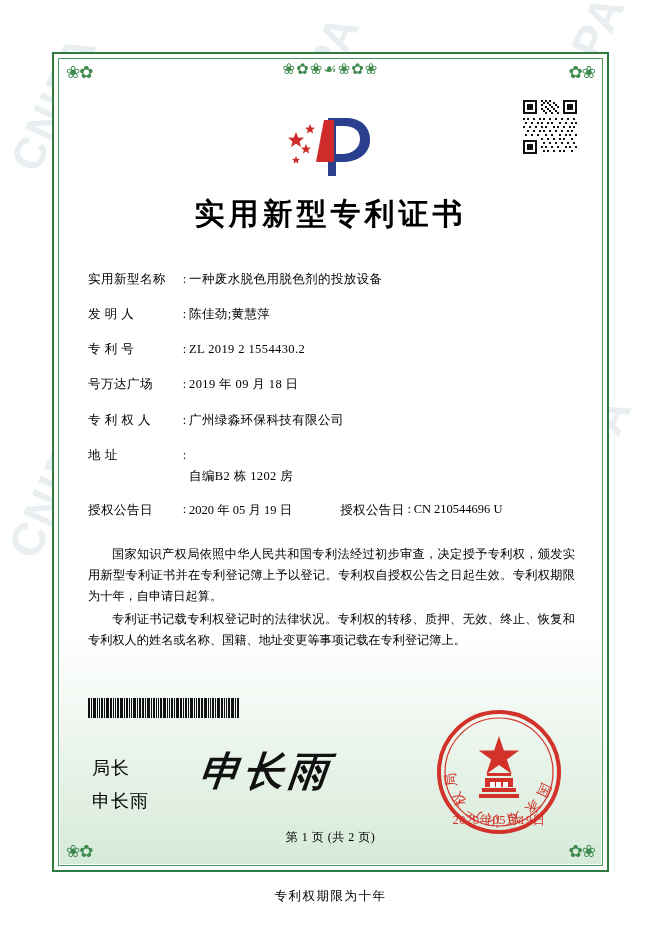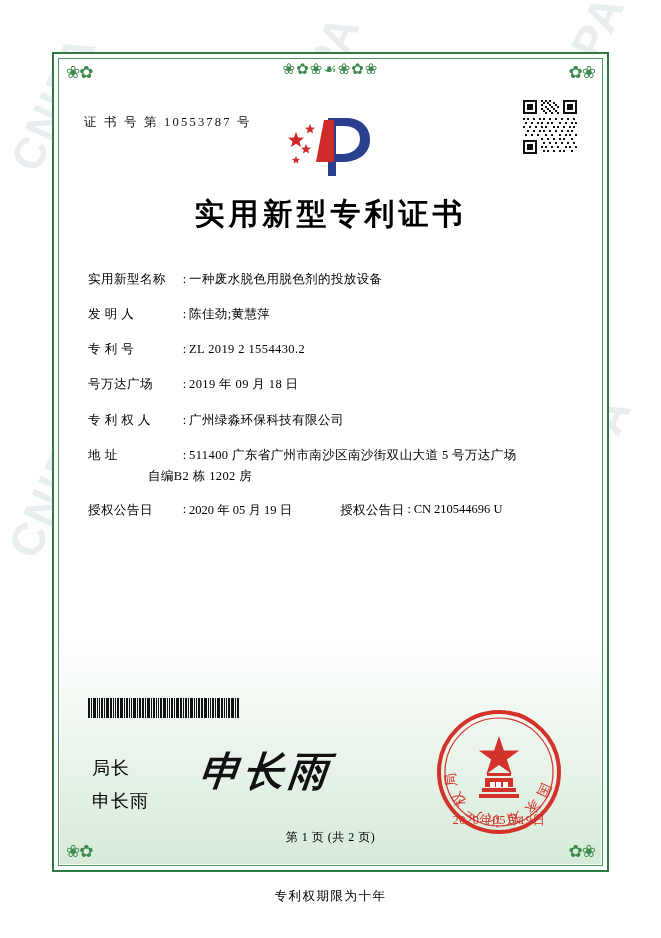--- a/index.html
+++ b/index.html
@@ -145,21 +145,21 @@
   .flabel {
     width: 92px;
     flex: 0 0 92px;
     letter-spacing: 0.5px;
     display: flex;
     justify-content: space-between;
   }
   .fcolon { width: 9px; flex: 0 0 9px; text-align: center; }
   .fvalue { flex: 1 1 auto; letter-spacing: 0.4px; }
   .fvalue-2nd {
-    margin-left: 60px;
+    margin-left: 101px;
     letter-spacing: 0.4px;
     margin-top: -12px;
     margin-bottom: 17px;
     font-size: 12.5px;
   }
   .grant-row { display: flex; align-items: flex-start; margin-bottom: 4px; }
   .grant-right { margin-left: 48px; letter-spacing: 0.4px; }
 
   
   .paras {
@@ -273,21 +273,20 @@
   <div class="frame-outer"></div>
   <div class="frame-inner"></div>
   <div class="cert-wash"></div>
 
   <div class="flourish fl-tl">❀✿</div>
   <div class="flourish fl-tr">✿❀</div>
   <div class="flourish fl-bl">❀✿</div>
   <div class="flourish fl-br">✿❀</div>
   <div class="top-ornament">❀✿❀☙❀✿❀</div>
 
-  <div class="cert-no">证 书 号 第 10553787 号</div>
 
   <div class="qr">
     <svg width="54" height="54" viewBox="0 0 27 27" shape-rendering="crispEdges">
       <rect width="27" height="27" fill="#ffffff"></rect>
       <g fill="#111111">
         <rect x="0" y="0" width="7" height="1"></rect>
           <rect x="0" y="6" width="7" height="1"></rect>
         <rect x="0" y="0" width="1" height="7"></rect>
           <rect x="6" y="0" width="1" height="7"></rect>
         <rect x="2" y="2" width="3" height="3"></rect>
@@ -447,34 +446,37 @@
 
     <div class="frow">
       <div class="flabel">专 利 权 人</div>
       <div class="fcolon">:</div>
       <div class="fvalue">广州绿淼环保科技有限公司</div>
     </div>
 
     <div class="frow" style="margin-bottom:4px;">
       <div class="flabel">地 址</div>
       <div class="fcolon">:</div>
-      <div class="fvalue">511400 广东省广州市南沙区南沙街双山大道 5 号万达广场</div>
     </div>
     <div class="fvalue-2nd" style="margin-top:0;">自编B2 栋 1202 房</div>
 
     <div class="grant-row">
       <div class="flabel">授权公告日</div>
       <div class="fcolon">:</div>
       <div>2020 年 05 月 19 日</div>
       <div class="grant-right">授权公告日</div>
       <div class="fcolon">:</div>
       <div>CN 210544696 U</div>
     </div>
   </div>
 
+  <div class="paras">
+    <p>国家知识产权局依照中华人民共和国专利法经过初步审查，决定授予专利权，颁发实用新型专利证书并在专利登记簿上予以登记。专利权自授权公告之日起生效。专利权期限为十年，自申请日起算。</p>
+    <p>专利证书记载专利权登记时的法律状况。专利权的转移、质押、无效、终止、恢复和专利权人的姓名或名称、国籍、地址变更等事项记载在专利登记簿上。</p>
+  </div>
 
   <div class="barcode">
     <i style="width:2px"></i>
       <i style="width:1px"></i>
       <i style="width:3px"></i>
       <i style="width:1px"></i>
     <i style="width:1px"></i>
       <i style="width:2px"></i>
       <i style="width:1px"></i>
       <i style="width:3px"></i>

